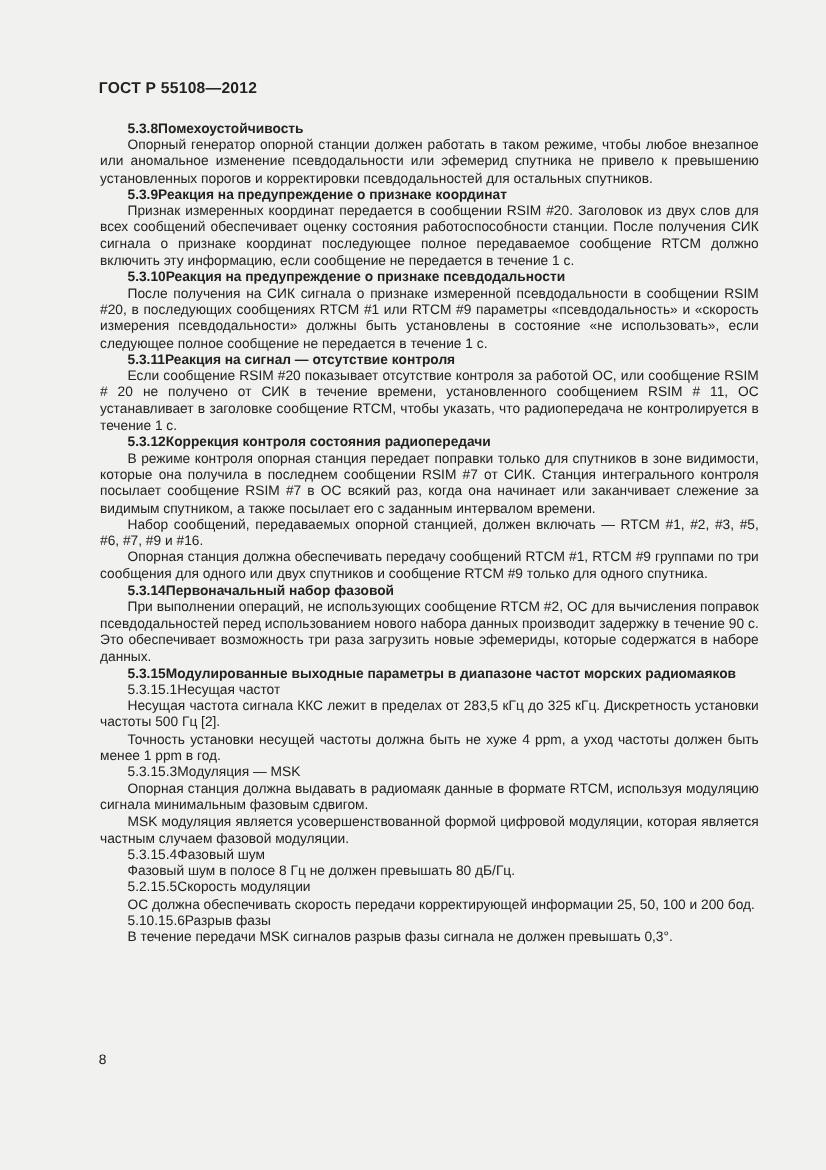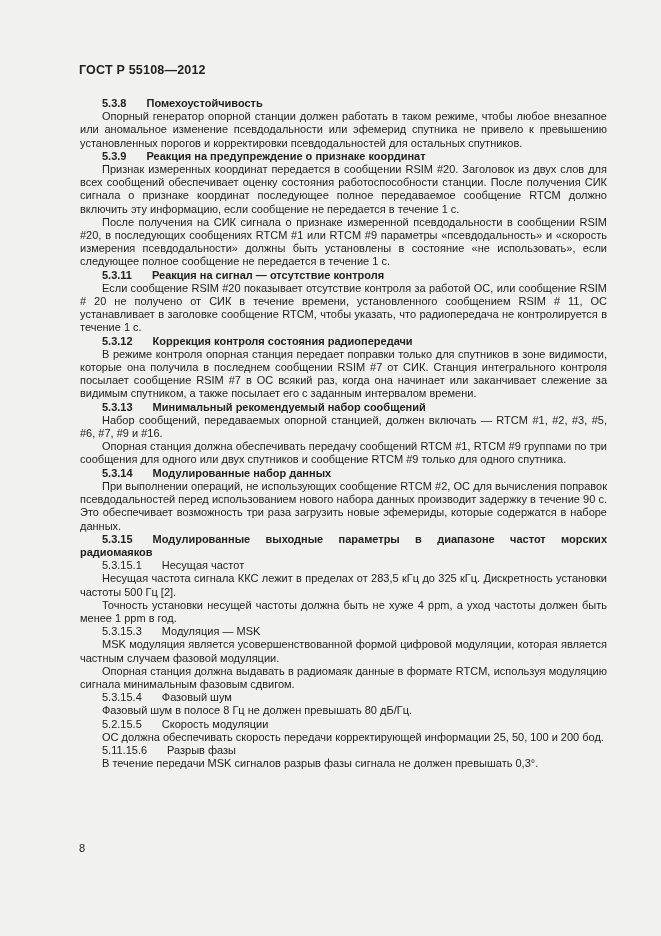--- a/index.html
+++ b/index.html
@@ -23,72 +23,72 @@
     position: absolute;
     left: 80px; top: 97px;
     width: 527px;
     font-size: 11px;
     line-height: 13.2px;
     text-align: justify;
   }
   .blk { margin: 0; text-indent: 22px; }
   .heading { font-weight: bold; }
   .subheading { font-weight: normal; }
-  .num { margin-right: 20px; }
+  .num { margin-right: 0; }
   .page-number {
     position: absolute;
     left: 79px; top: 842px;
     font-size: 11px;
   }
 </style>
 </head>
 <body>
 
 <div class="page">
 
   <div class="doc-header">ГОСТ Р 55108—2012</div>
 
   <div class="content">
     <p class="blk heading"><span class="num">5.3.8</span><span>Помехоустойчивость</span></p>
     <p class="blk para">Опорный генератор опорной станции должен работать в таком режиме, чтобы любое внезапное или аномальное изменение псевдодальности или эфемерид спутника не привело к превышению установленных порогов и корректировки псевдодальностей для остальных спутников.</p>
 
     <p class="blk heading"><span class="num">5.3.9</span><span>Реакция на предупреждение о признаке координат</span></p>
     <p class="blk para">Признак измеренных координат передается в сообщении RSIM #20. Заголовок из двух слов для всех сообщений обеспечивает оценку состояния работоспособности станции. После получения СИК сигнала о признаке координат последующее полное передаваемое сообщение RTCM должно включить эту информацию, если сообщение не передается в течение 1 с.</p>
 
+    <p class="blk heading"><span class="num">5.3.10</span><span>Реакция на предупреждение о признаке псевдодальности</span></p>
     <p class="blk para">После получения на СИК сигнала о признаке измеренной псевдодальности в сообщении RSIM #20, в последующих сообщениях RTCM #1 или RTCM #9 параметры «псевдодальность» и «скорость измерения псевдодальности» должны быть установлены в состояние «не использовать», если следующее полное сообщение не передается в течение 1 с.</p>
 
     <p class="blk heading"><span class="num">5.3.11</span><span>Реакция на сигнал — отсутствие контроля</span></p>
     <p class="blk para">Если сообщение RSIM #20 показывает отсутствие контроля за работой ОС, или сообщение RSIM # 20 не получено от СИК в течение времени, установленного сообщением RSIM # 11, ОС устанавливает в заголовке сообщение RTCM, чтобы указать, что радиопередача не контролируется в течение 1 с.</p>
 
     <p class="blk heading"><span class="num">5.3.12</span><span>Коррекция контроля состояния радиопередачи</span></p>
     <p class="blk para">В режиме контроля опорная станция передает поправки только для спутников в зоне видимости, которые она получила в последнем сообщении RSIM #7 от СИК. Станция интегрального контроля посылает сообщение RSIM #7 в ОС всякий раз, когда она начинает или заканчивает слежение за видимым спутником, а также посылает его с заданным интервалом времени.</p>
 
-    <p class="blk heading"><span class="num">5.3.13</span><span>Минимальный рекомендуемый набор сообщений</span></p>
     <p class="blk para">Набор сообщений, передаваемых опорной станцией, должен включать — RTCM #1, #2, #3, #5, #6, #7, #9 и #16.</p>
     <p class="blk para">Опорная станция должна обеспечивать передачу сообщений RTCM #1, RTCM #9 группами по три сообщения для одного или двух спутников и сообщение RTCM #9 только для одного спутника.</p>
 
-    <p class="blk heading"><span class="num">5.3.14</span><span>Модулированные набор данных</span></p>
+    <p class="blk heading"><span class="num">5.3.14</span><span>Первоначальный набор фазовой</span></p>
     <p class="blk para">При выполнении операций, не использующих сообщение RTCM #2, ОС для вычисления поправок псевдодальностей перед использованием нового набора данных производит задержку в течение 90 с. Это обеспечивает возможность три раза загрузить новые эфемериды, которые содержатся в наборе данных.</p>
 
     <p class="blk heading"><span class="num">5.3.15</span><span>Модулированные выходные параметры в диапазоне частот морских радиомаяков</span></p>
 
     <p class="blk subheading"><span class="num">5.3.15.1</span><span>Несущая частот</span></p>
     <p class="blk para">Несущая частота сигнала ККС лежит в пределах от 283,5 кГц до 325 кГц. Дискретность установки частоты 500 Гц [2].</p>
 
     <p class="blk para">Точность установки несущей частоты должна быть не хуже 4 ppm, а уход частоты должен быть менее 1 ppm в год.</p>
 
     <p class="blk subheading"><span class="num">5.3.15.3</span><span>Модуляция — MSK</span></p>
+    <p class="blk para">Опорная станция должна выдавать в радиомаяк данные в формате RTCM, используя модуляцию сигнала минимальным фазовым сдвигом.</p>
     <p class="blk para">MSK модуляция является усовершенствованной формой цифровой модуляции, которая является частным случаем фазовой модуляции.</p>
-    <p class="blk para">Опорная станция должна выдавать в радиомаяк данные в формате RTCM, используя модуляцию сигнала минимальным фазовым сдвигом.</p>
 
     <p class="blk subheading"><span class="num">5.3.15.4</span><span>Фазовый шум</span></p>
     <p class="blk para">Фазовый шум в полосе 8 Гц не должен превышать 80 дБ/Гц.</p>
 
     <p class="blk subheading"><span class="num">5.2.15.5</span><span>Скорость модуляции</span></p>
     <p class="blk para">ОС должна обеспечивать скорость передачи корректирующей информации 25, 50, 100 и 200 бод.</p>
 
-    <p class="blk subheading"><span class="num">5.11.15.6</span><span>Разрыв фазы</span></p>
+    <p class="blk subheading"><span class="num">5.10.15.6</span><span>Разрыв фазы</span></p>
     <p class="blk para">В течение передачи MSK сигналов разрыв фазы сигнала не должен превышать 0,3°.</p>
   </div>
 
   <div class="page-number">8</div>
 
 </div>
 
 </body></html>

